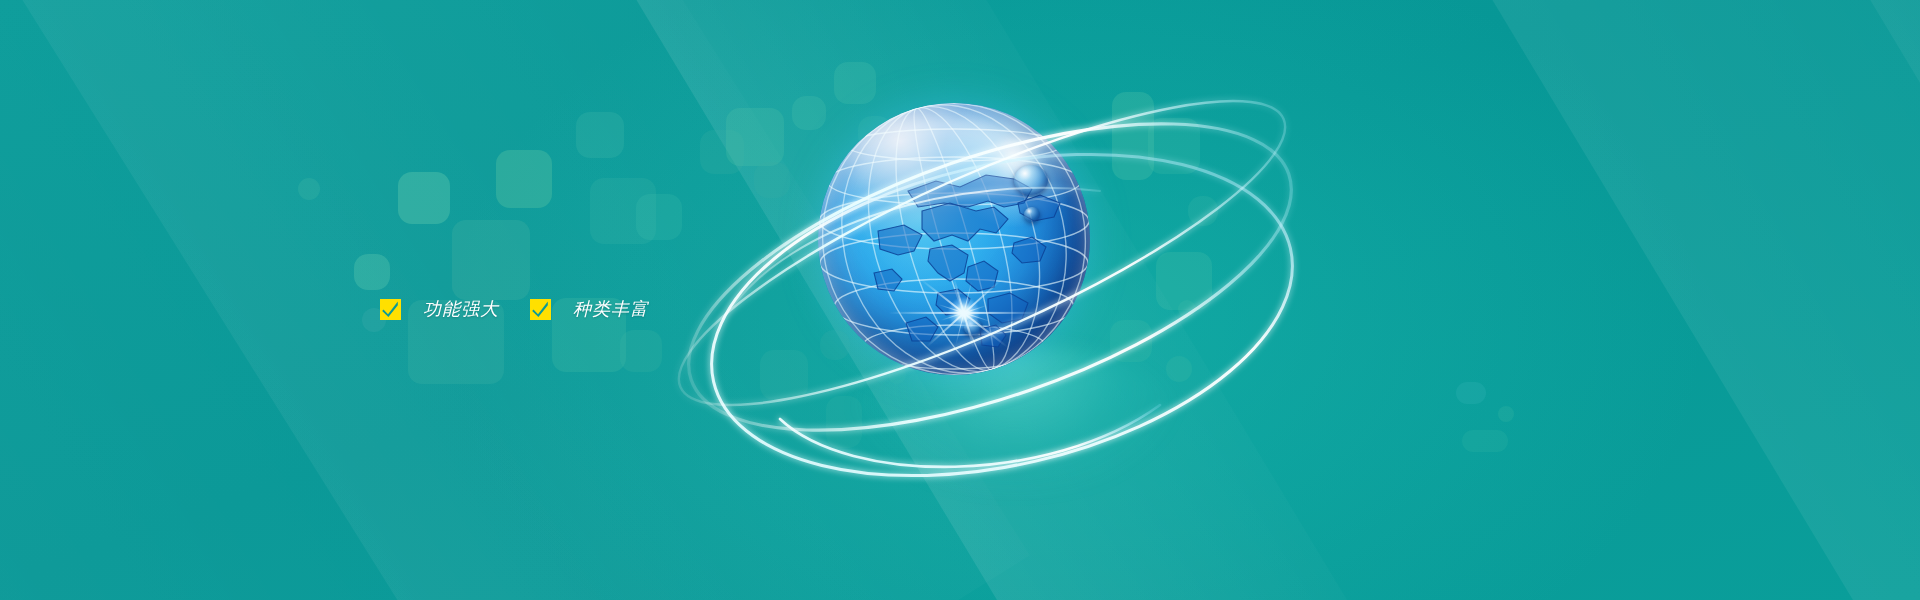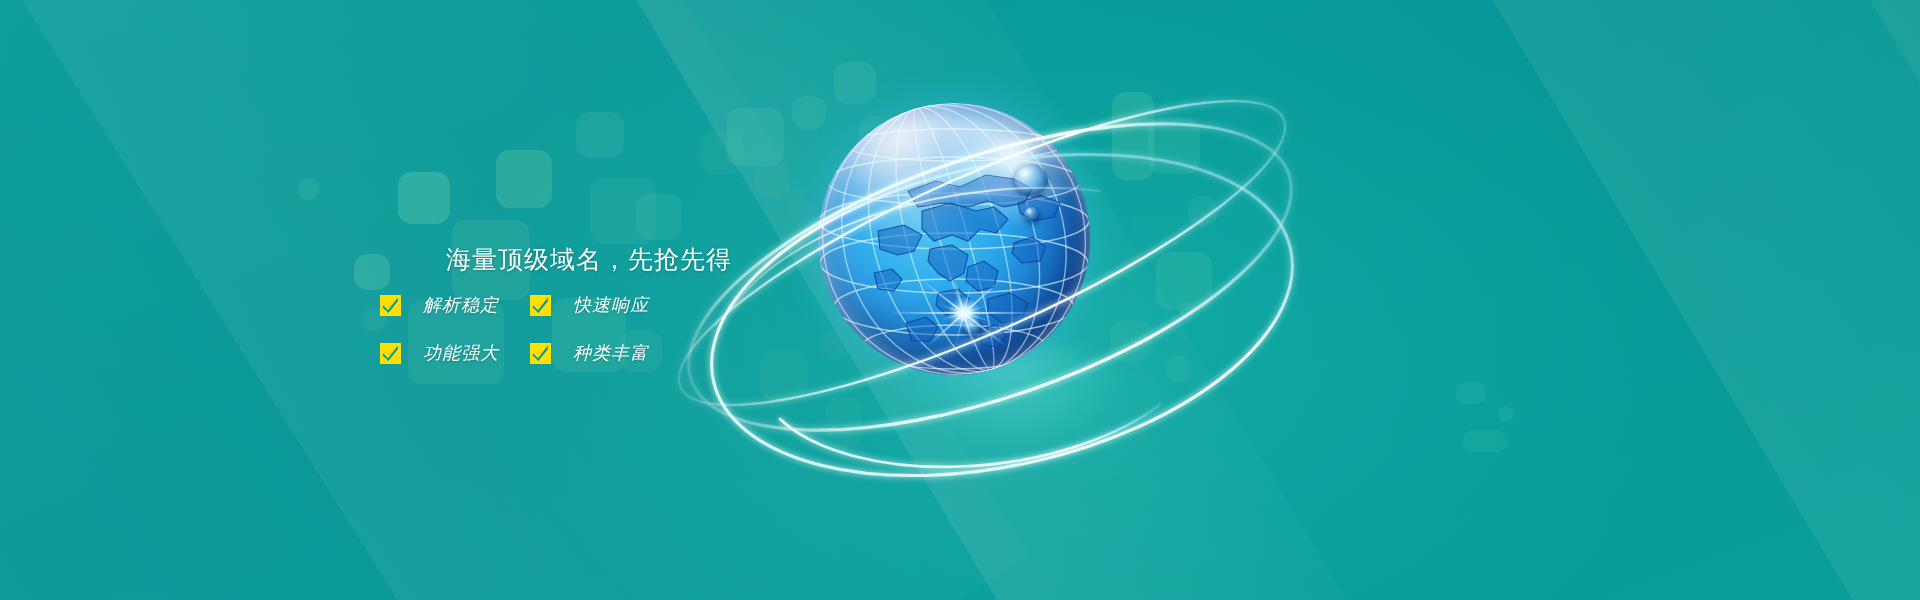--- a/index.html
+++ b/index.html
@@ -332,41 +332,22 @@
       <div class="ray" style="width:150px;height:2.2px;transform:translate(-50%,-50%) rotate(0deg);"></div>
       <div class="ray" style="width:110px;height:1.8px;transform:translate(-50%,-50%) rotate(38deg);"></div>
       <div class="ray" style="width:72px;height:1.6px;transform:translate(-50%,-50%) rotate(74deg);"></div>
       <div class="ray" style="width:100px;height:1.8px;transform:translate(-50%,-50%) rotate(-42deg);"></div>
       <div class="ray" style="width:64px;height:1.4px;transform:translate(-50%,-50%) rotate(-76deg);"></div>
       <div class="ray" style="width:54px;height:1.3px;transform:translate(-50%,-50%) rotate(18deg);"></div>
       <div class="ray" style="width:48px;height:1.3px;transform:translate(-50%,-50%) rotate(-18deg);"></div>
     </div>
   </div>
 
-  <div class="subtitle">海量顶级域名，先抢先得</div>
 
   <div class="features">
-    <div class="feat-row">
-      <div class="feat">
-        <span class="box">
-          <svg width="19" height="19" viewBox="0 0 19 19">
-              <path d="M2.5 9.5 L7 14.2 L16.8 1.4 L16.8 5.2 L7.4 17 L1.2 11 Z" fill="#0a9a98"></path>
-            </svg>
-        </span>
-        <span class="lbl">解析稳定</span>
-      </div>
-      <div class="feat">
-        <span class="box">
-          <svg width="19" height="19" viewBox="0 0 19 19">
-              <path d="M2.5 9.5 L7 14.2 L16.8 1.4 L16.8 5.2 L7.4 17 L1.2 11 Z" fill="#0a9a98"></path>
-            </svg>
-        </span>
-        <span class="lbl">快速响应</span>
-      </div>
-    </div>
     <div class="feat-row" style="margin-top:4px;">
       <div class="feat">
         <span class="box">
           <svg width="19" height="19" viewBox="0 0 19 19">
               <path d="M2.5 9.5 L7 14.2 L16.8 1.4 L16.8 5.2 L7.4 17 L1.2 11 Z" fill="#0a9a98"></path>
             </svg>
         </span>
         <span class="lbl">功能强大</span>
       </div>
       <div class="feat">

